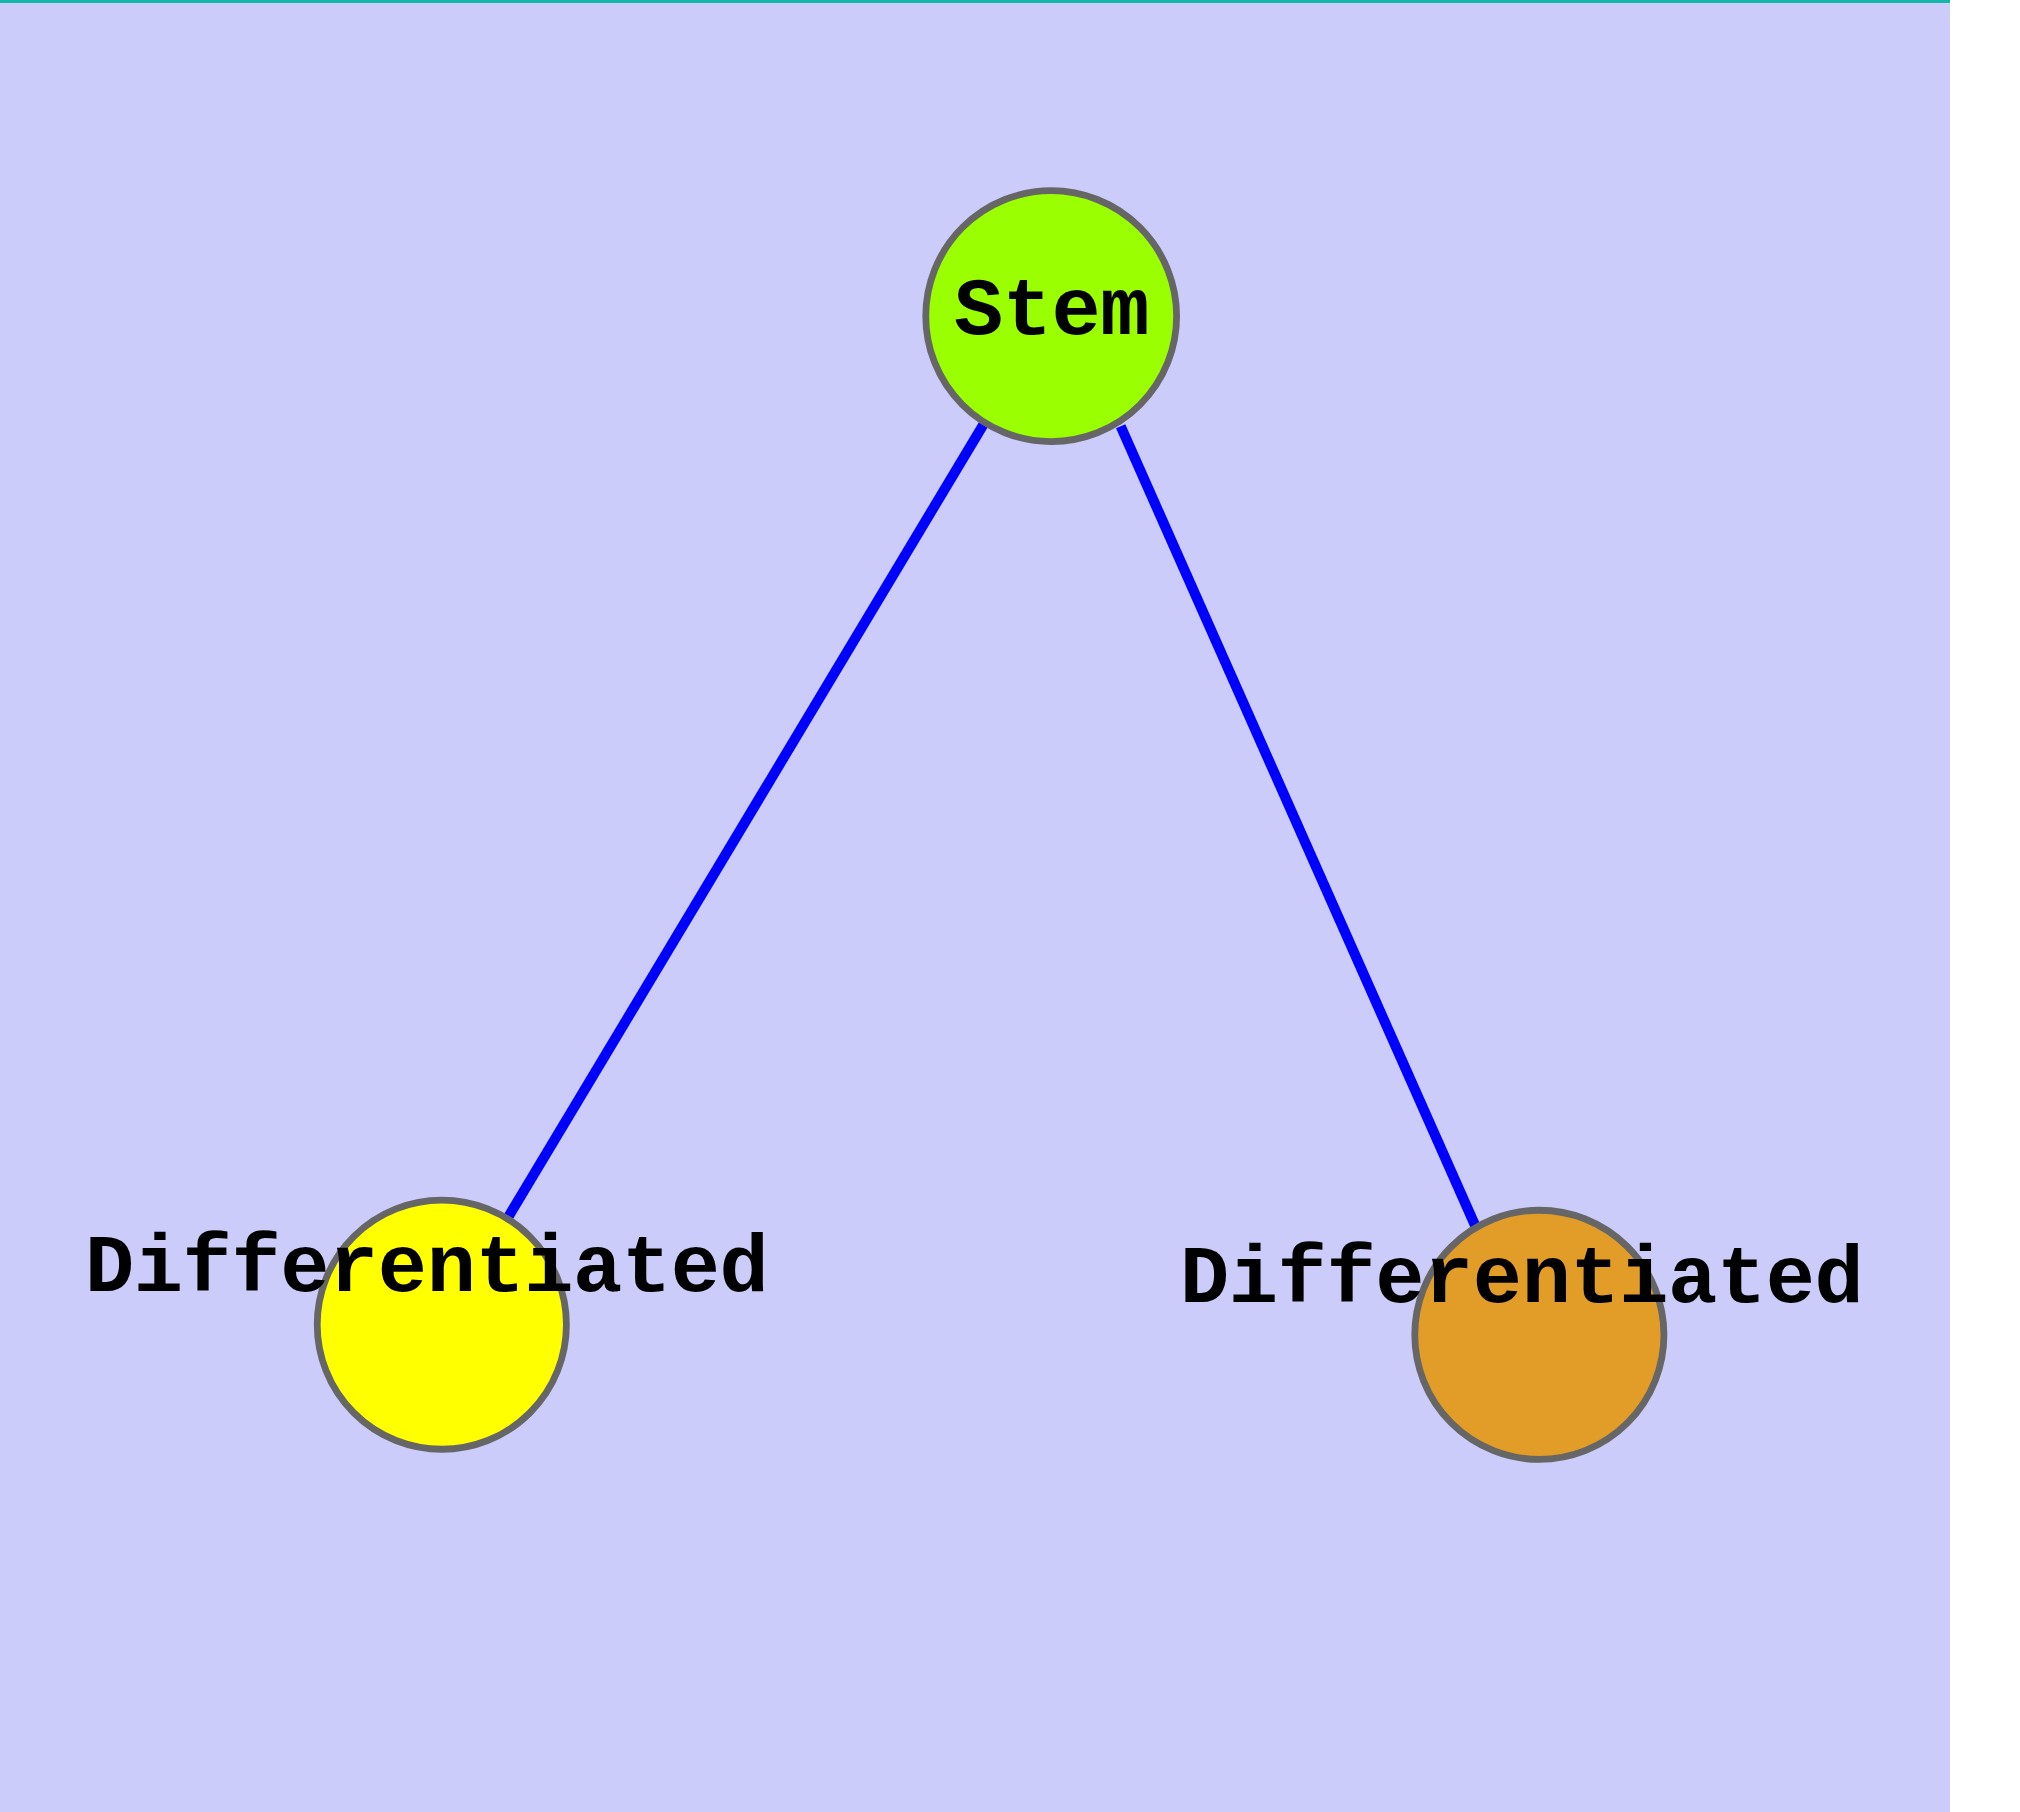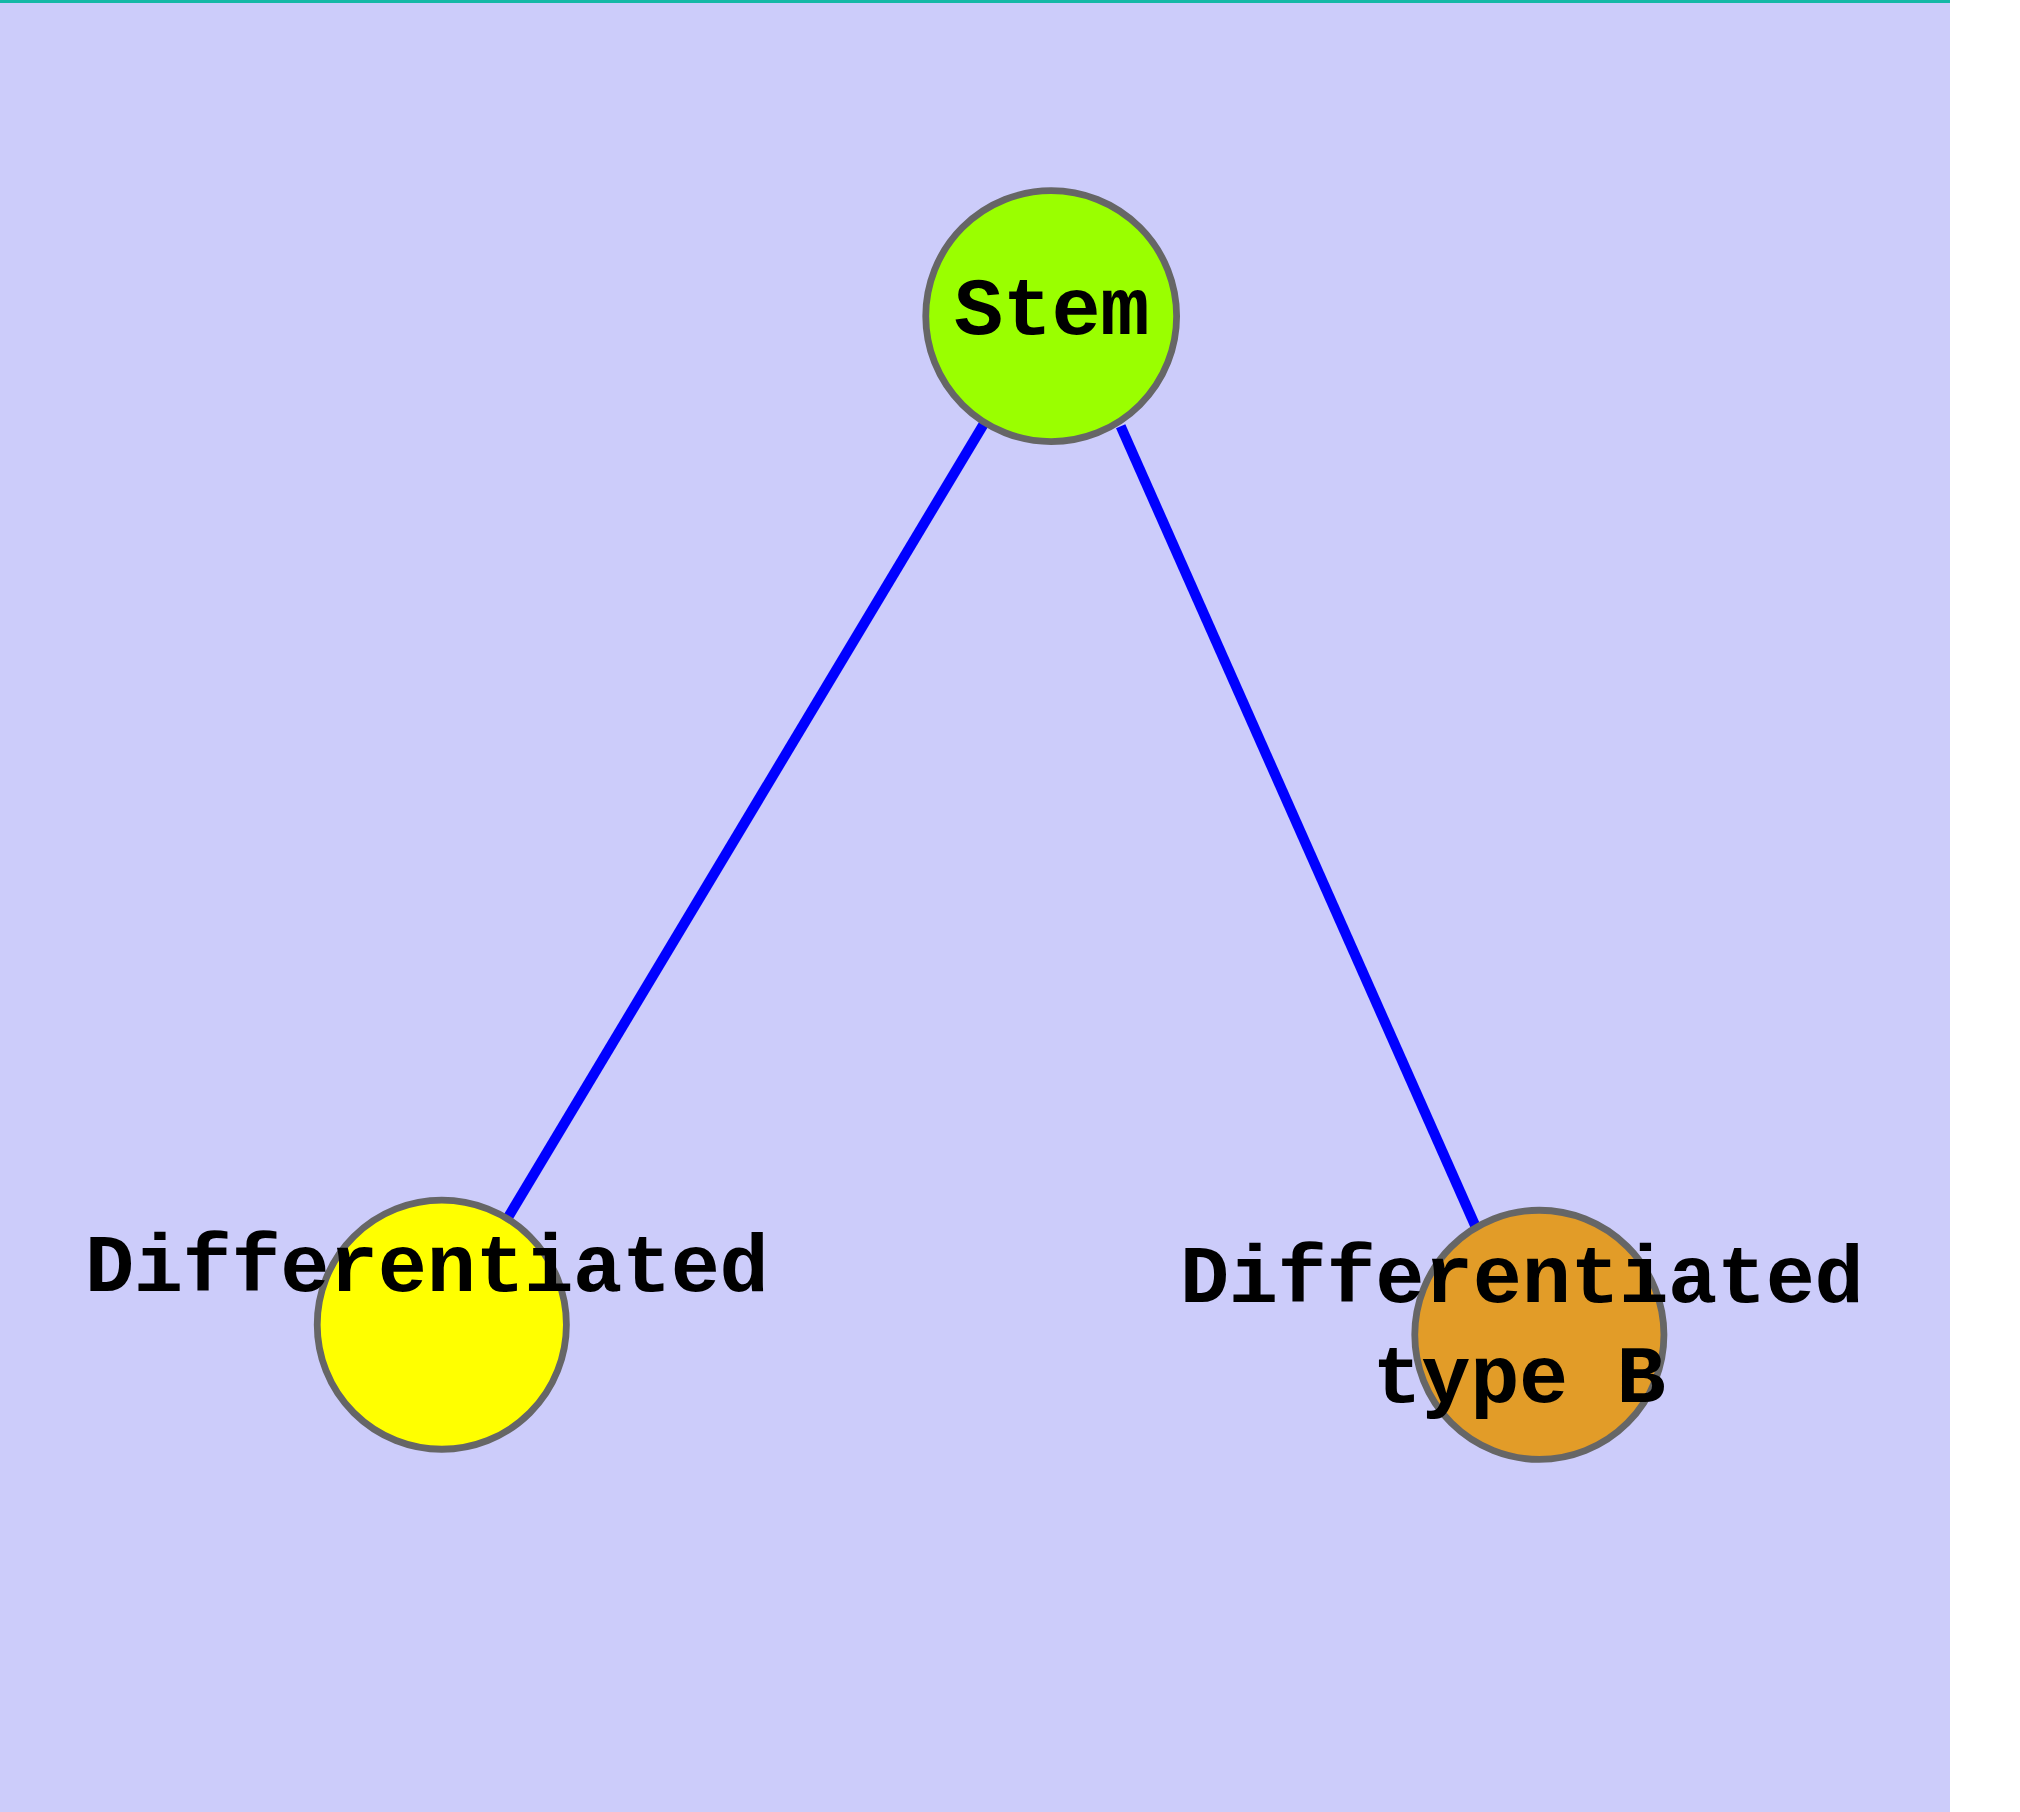--- a/index.html
+++ b/index.html
@@ -60,16 +60,16 @@
       <circle cx="1240" cy="373" r="148" fill="#9aff00" stroke="#666666" stroke-width="8"></circle>
       <circle cx="521" cy="1563" r="147" fill="#ffff00" stroke="#666666" stroke-width="8"></circle>
       <circle cx="1816" cy="1575" r="147" fill="#e29c28" stroke="#666666" stroke-width="8"></circle>
     </g>
   </svg>
 
   <div class="node-label" style="left:797px; top:263px; width:509px;">Stem</div>
 
   <div class="node-label" style="left:85px; top:1220px; width:678px;"><span>Differentiated</span><br></div>
 
-  <div class="node-label" style="left:1180px; top:1231px; width:678px;"><span>Differentiated</span><br><span>type B</span></div>
+  <div class="node-label" style="left:1180px; top:1231px; width:678px;"><span>Differentiated</span><br></div>
 
 </div>
 
 
 </body></html>

